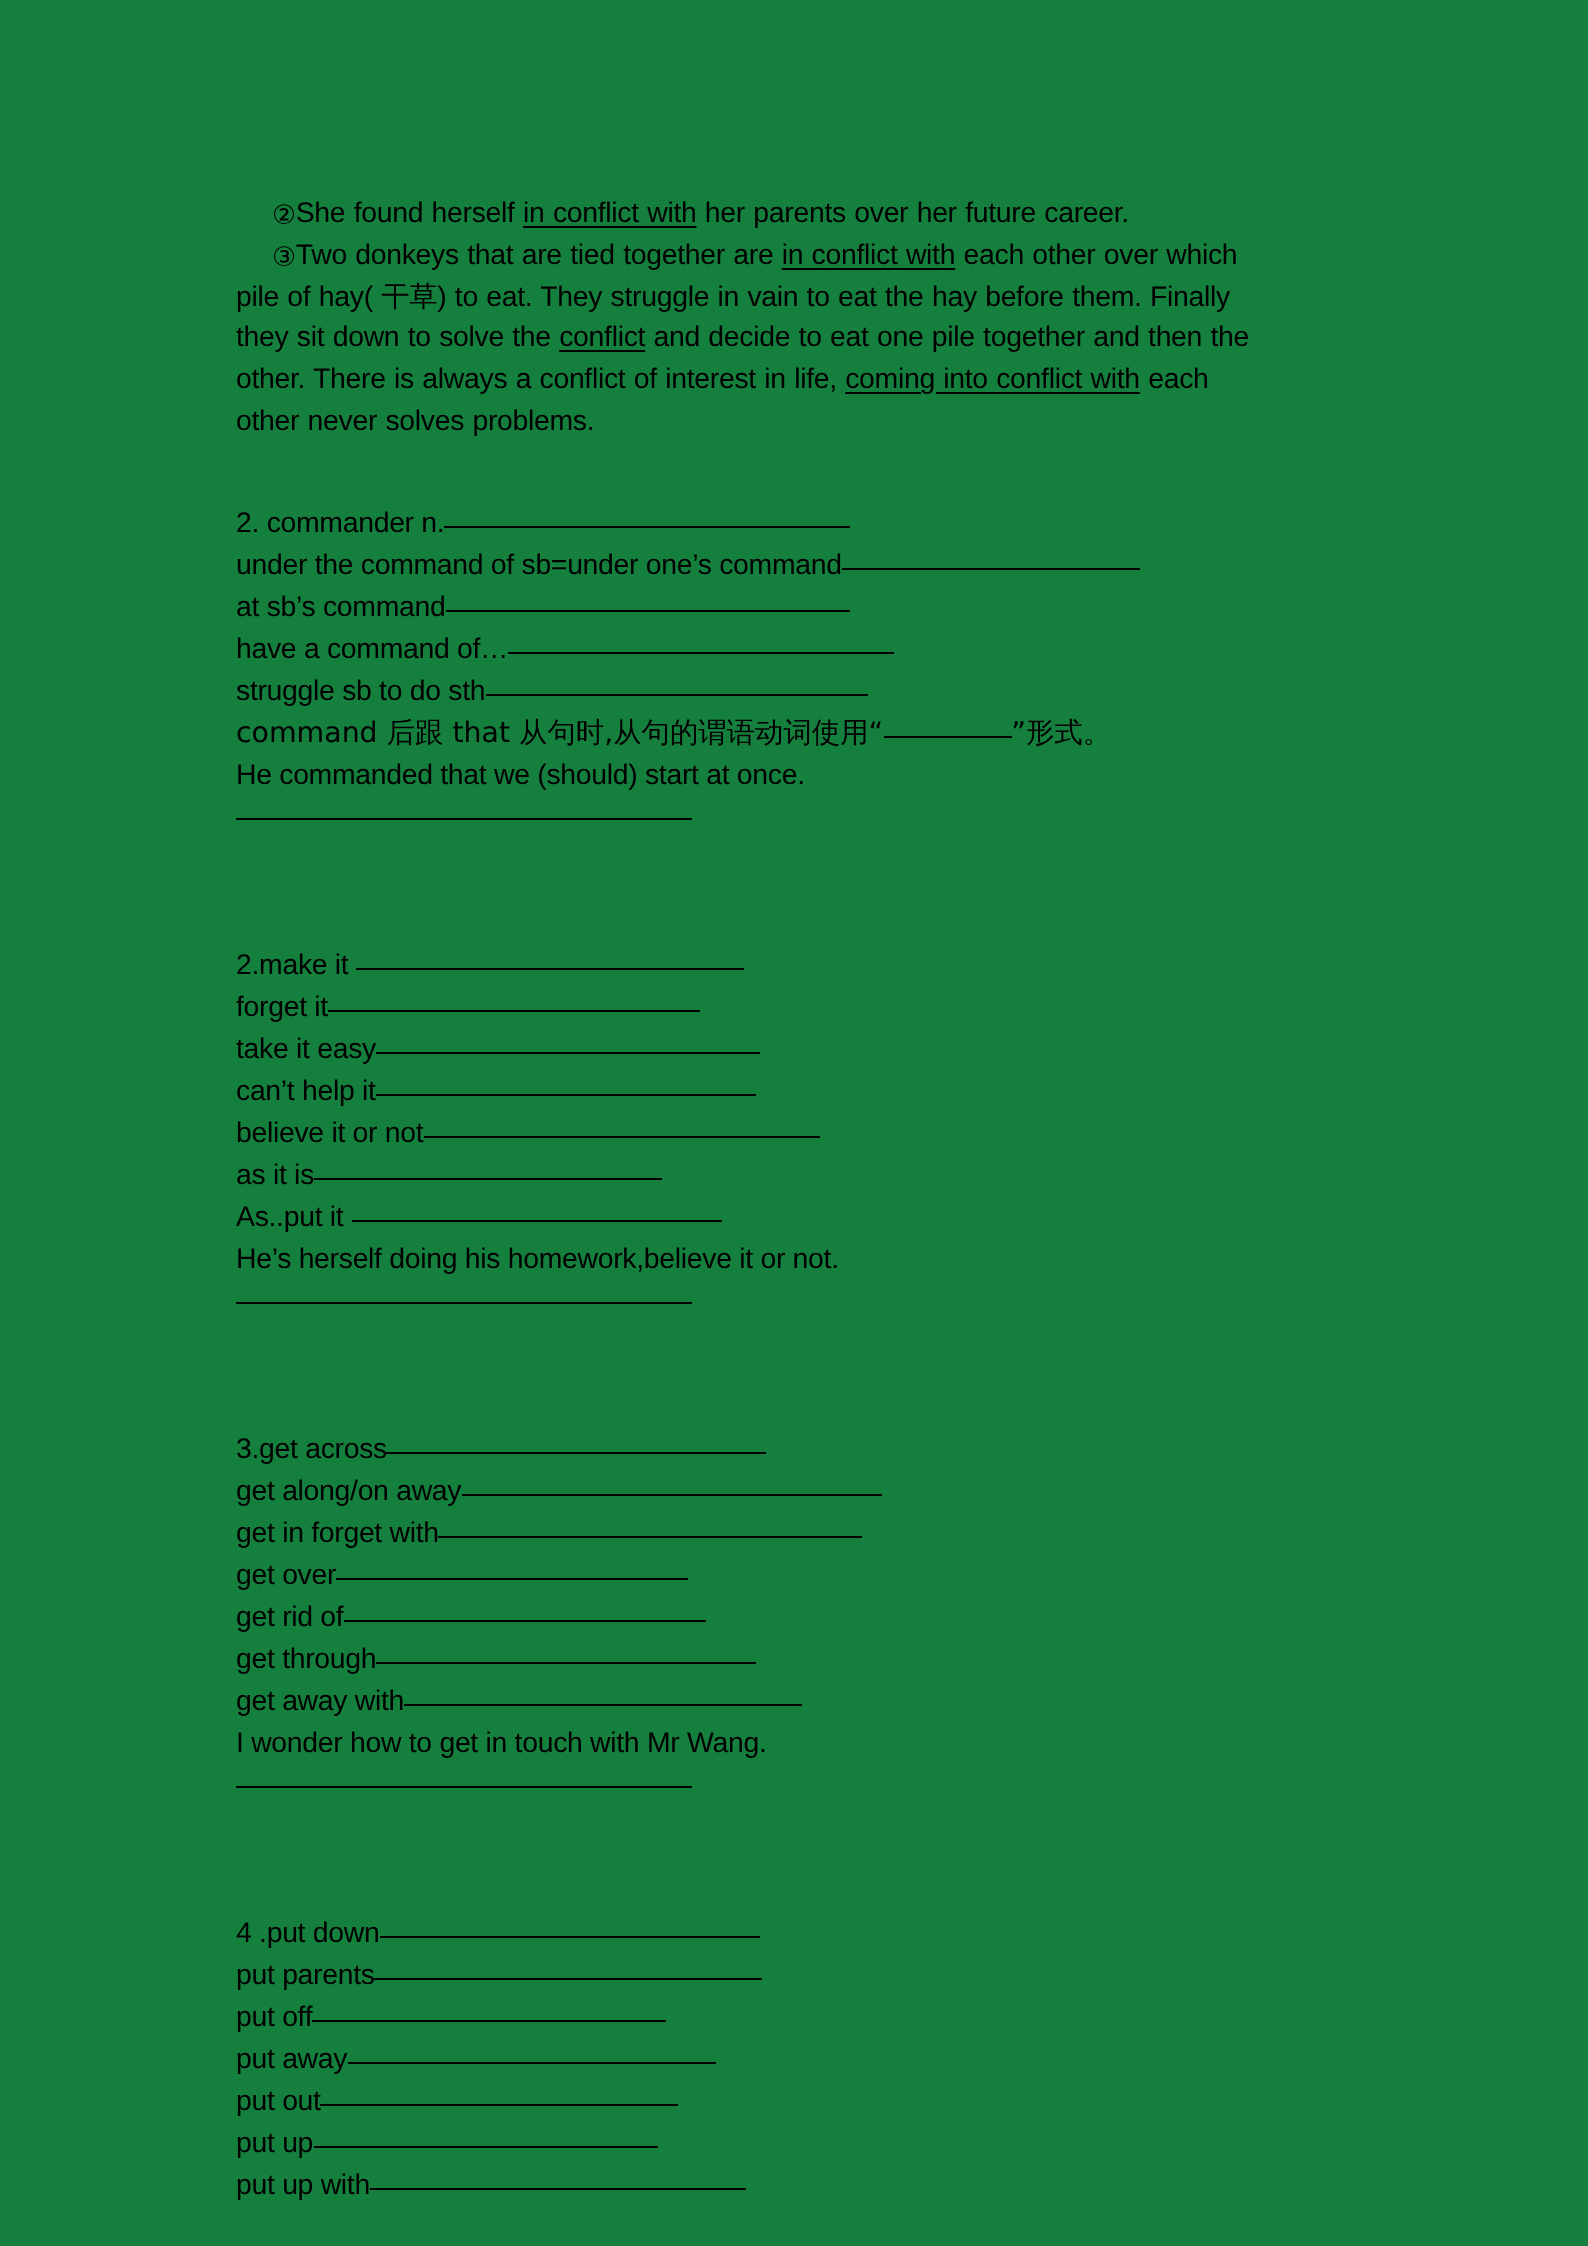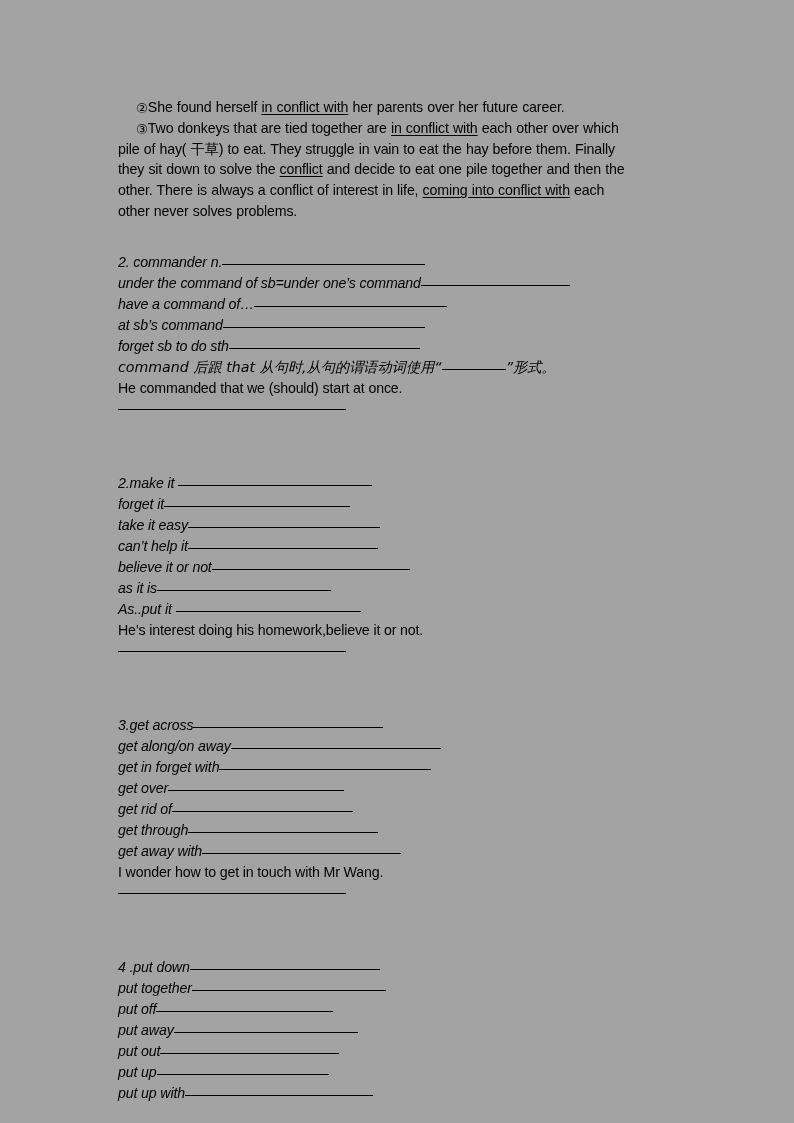--- a/index.html
+++ b/index.html
@@ -14,21 +14,21 @@
     font-family: "Liberation Sans", "DejaVu Sans", sans-serif;
     color: #000000;
     overflow: hidden;
   }
 
   .page {
     position: absolute;
     left: 0; top: 0;
     width: 794px;
     height: 1123px;
-    background: #a3a3a3;
+    background: #15803d;
   }
 
   .doc-body {
     position: absolute;
     left: 118px;
     top: 97px;
     width: 558px;
   }
 
   
@@ -55,21 +55,20 @@
 
   
   .section {
     font-size: 14.2px;
     line-height: 21px;
     letter-spacing: -0.15px;
   }
   .entry {
     white-space: nowrap;
     height: 21px;
-    font-style: italic;
   }
   .entry .lead { }
   .blank {
     display: inline-block;
     border-bottom: 1.4px solid #000;
     vertical-align: 2px;
     height: 11px;
   }
 
   .sentence { white-space: nowrap; }
@@ -112,42 +111,42 @@
       </div>
 
       <div class="line">other never solves problems.</div>
     </div>
 
     <div class="gap-md"></div>
 
     <div class="section" id="sec-commander">
         <div class="entry"><span class="lead">2. commander n.</span><span class="blank" style="width: 203px;"></span></div>
         <div class="entry"><span class="lead">under the command of sb=under one’s command</span><span class="blank" style="width: 149px;"></span></div>
+        <div class="entry"><span class="lead">at sb’s command</span><span class="blank" style="width: 202px;"></span></div>
         <div class="entry"><span class="lead">have a command of…</span><span class="blank" style="width: 193px;"></span></div>
-        <div class="entry"><span class="lead">at sb’s command</span><span class="blank" style="width: 202px;"></span></div>
-        <div class="entry"><span class="lead">forget sb to do sth</span><span class="blank" style="width: 191px;"></span></div>
+        <div class="entry"><span class="lead">struggle sb to do sth</span><span class="blank" style="width: 191px;"></span></div>
         <div class="entry"><span class="cjk">command 后跟 that 从句时,从句的谓语动词使用“</span><span class="blank" style="width: 64px;"></span><span class="cjk">”形式。</span></div>
         <div class="sentence">He commanded that we (should) start at once.</div>
       </div>
 
     <div class="rule-row">
       <span class="rule" style="width: 228px;"></span>
     </div>
 
     <div class="gap-lg"></div>
 
     <div class="section" id="sec-make-it">
         <div class="entry"><span class="lead">2.make it </span><span class="blank" style="width: 194px;"></span></div>
         <div class="entry"><span class="lead">forget it</span><span class="blank" style="width: 186px;"></span></div>
         <div class="entry"><span class="lead">take it easy</span><span class="blank" style="width: 192px;"></span></div>
         <div class="entry"><span class="lead">can’t help it</span><span class="blank" style="width: 190px;"></span></div>
         <div class="entry"><span class="lead">believe it or not</span><span class="blank" style="width: 198px;"></span></div>
         <div class="entry"><span class="lead">as it is</span><span class="blank" style="width: 174px;"></span></div>
         <div class="entry"><span class="lead">As..put  it </span><span class="blank" style="width: 185px;"></span></div>
-        <div class="sentence">He’s interest doing his homework,believe it or not.</div>
+        <div class="sentence">He’s herself doing his homework,believe it or not.</div>
       </div>
 
     <div class="rule-row">
       <span class="rule" style="width: 228px;"></span>
     </div>
 
     <div class="gap-lg"></div>
 
     <div class="section" id="sec-get">
         <div class="entry"><span class="lead">3.get across</span><span class="blank" style="width: 190px;"></span></div>
@@ -161,21 +160,21 @@
       </div>
 
     <div class="rule-row">
       <span class="rule" style="width: 228px;"></span>
     </div>
 
     <div class="gap-lg"></div>
 
     <div class="section" id="sec-put">
         <div class="entry"><span class="lead">4 .put down</span><span class="blank" style="width: 190px;"></span></div>
-        <div class="entry"><span class="lead">put together</span><span class="blank" style="width: 194px;"></span></div>
+        <div class="entry"><span class="lead">put parents</span><span class="blank" style="width: 194px;"></span></div>
         <div class="entry"><span class="lead">put off</span><span class="blank" style="width: 177px;"></span></div>
         <div class="entry"><span class="lead">put away</span><span class="blank" style="width: 184px;"></span></div>
         <div class="entry"><span class="lead">put out</span><span class="blank" style="width: 179px;"></span></div>
         <div class="entry"><span class="lead">put up</span><span class="blank" style="width: 172px;"></span></div>
         <div class="entry"><span class="lead">put up with</span><span class="blank" style="width: 188px;"></span></div>
       </div>
 
   </div>
 </div>
 

